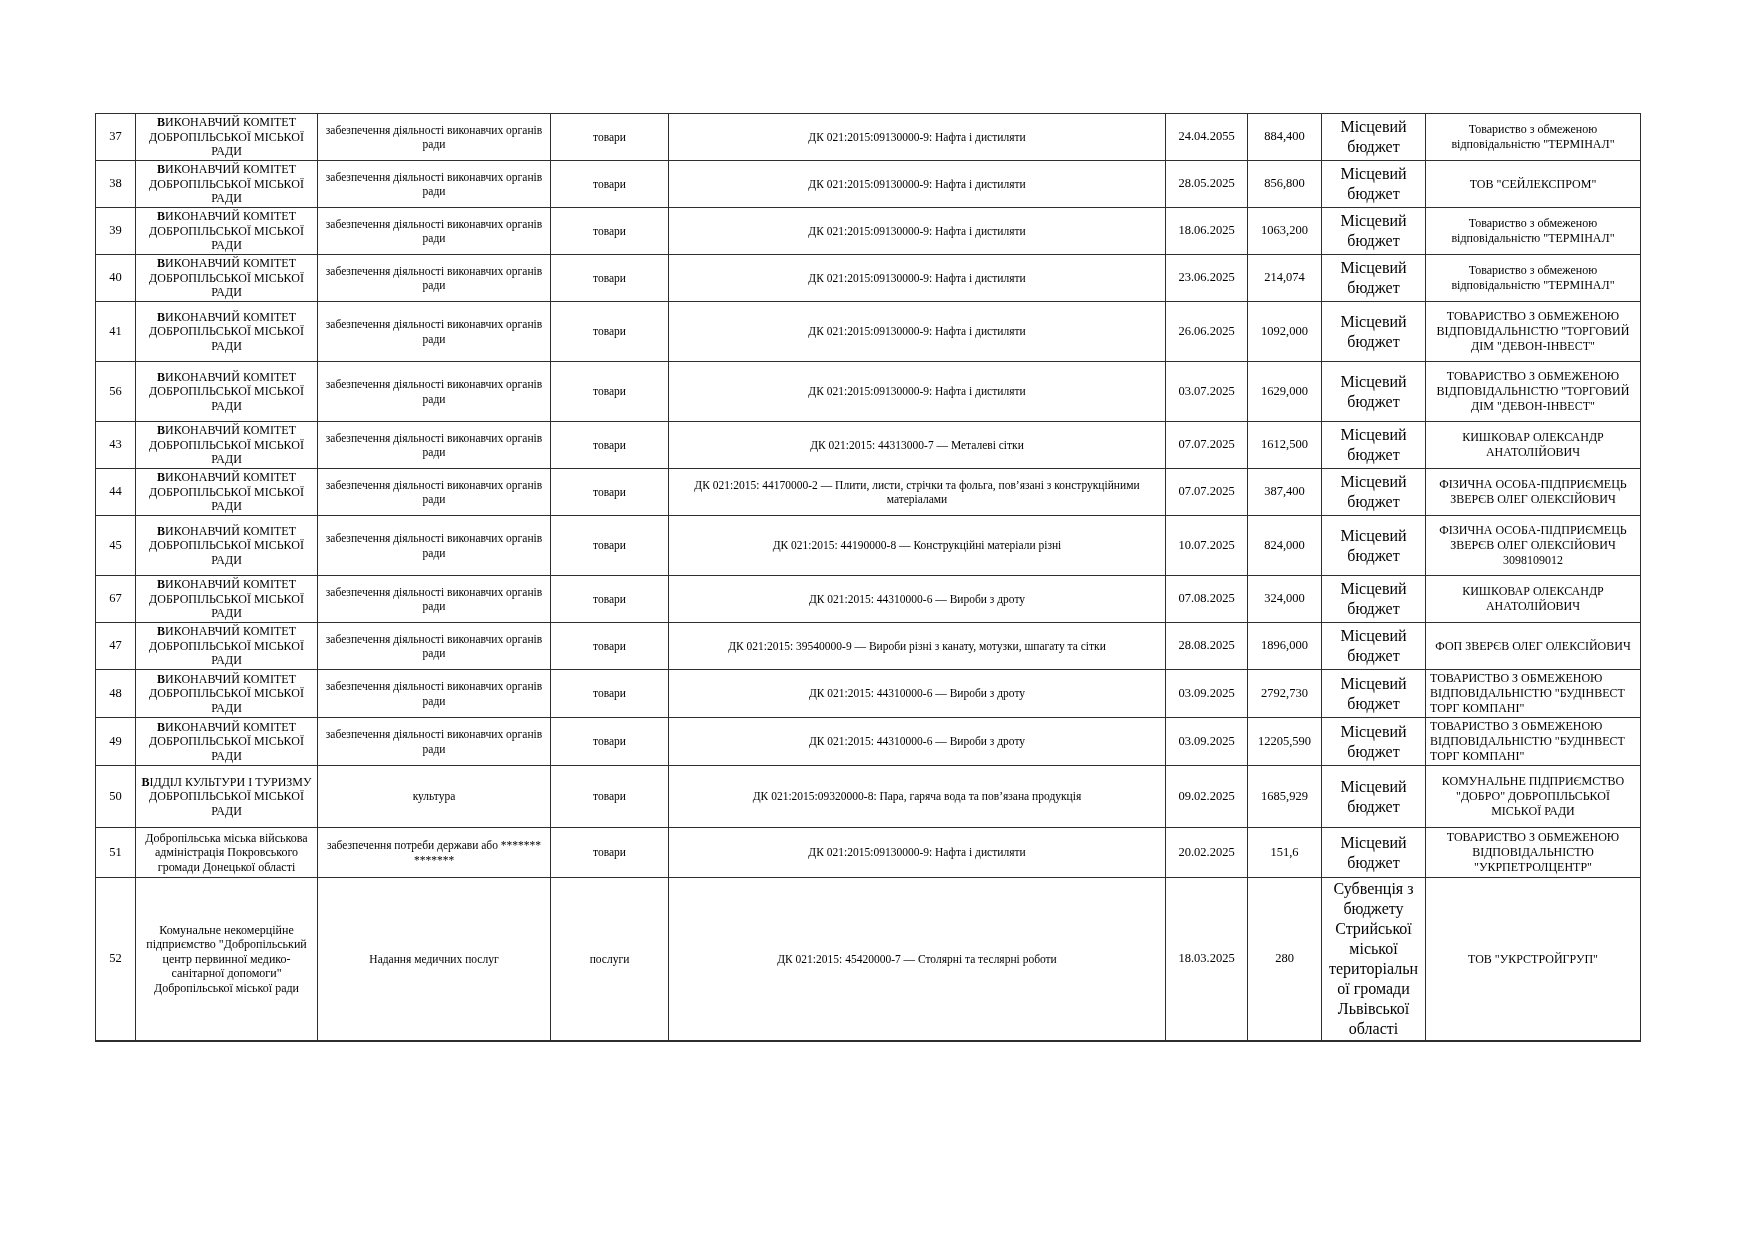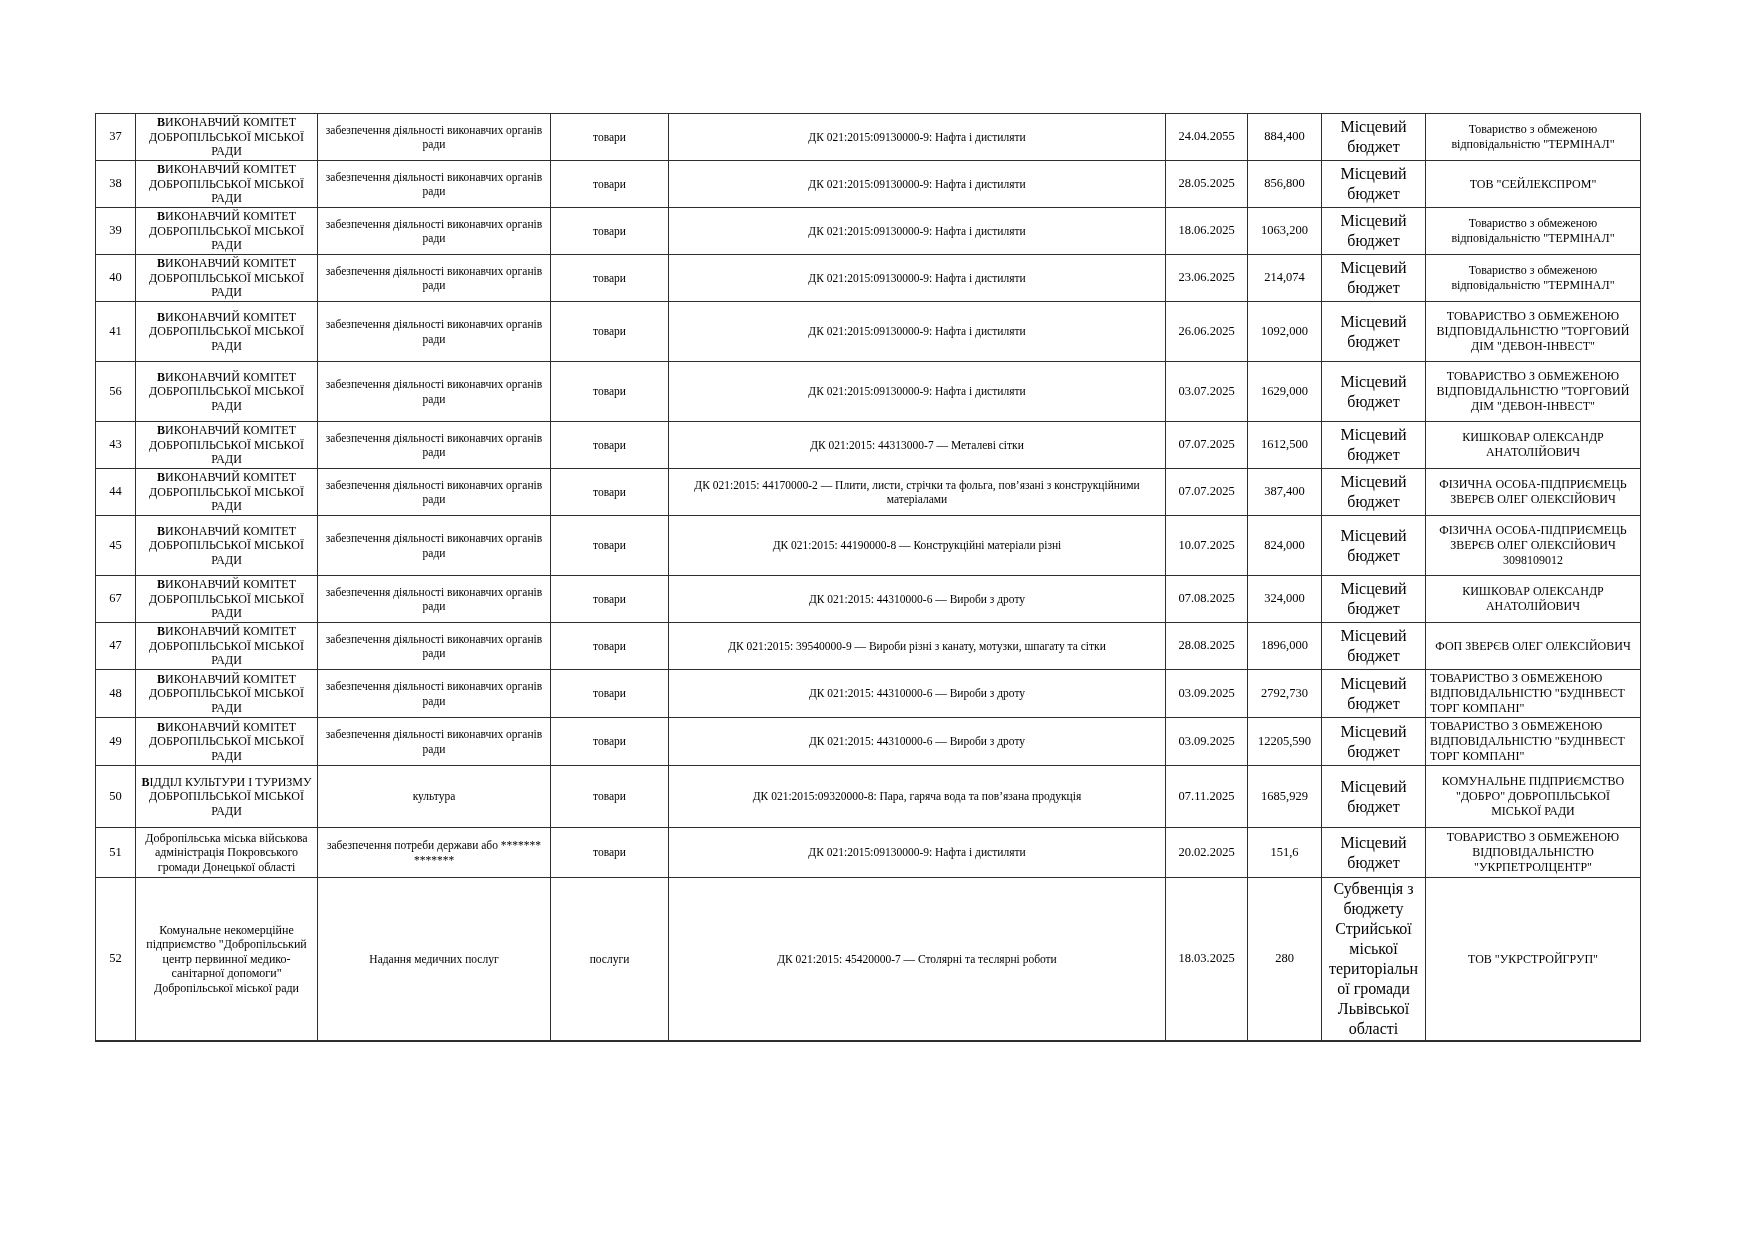--- a/index.html
+++ b/index.html
@@ -213,21 +213,21 @@
           <td>12205,590</td>
           <td>Місцевий бюджет</td>
           <td>ТОВАРИСТВО З ОБМЕЖЕНОЮ ВІДПОВІДАЛЬНІСТЮ "БУДІНВЕСТ ТОРГ КОМПАНІ"</td>
         </tr>
         <tr>
           <td>50</td>
           <td>ВІДДІЛ КУЛЬТУРИ І ТУРИЗМУ ДОБРОПІЛЬСЬКОЇ МІСЬКОЇ РАДИ</td>
           <td>культура</td>
           <td>товари</td>
           <td>ДК 021:2015:09320000-8: Пара, гаряча вода та пов’язана продукція</td>
-          <td>07.11.2025</td>
+          <td>09.02.2025</td>
           <td>1685,929</td>
           <td>Місцевий бюджет</td>
           <td>КОМУНАЛЬНЕ ПІДПРИЄМСТВО "ДОБРО" ДОБРОПІЛЬСЬКОЇ МІСЬКОЇ РАДИ</td>
         </tr>
         <tr>
           <td>51</td>
           <td>Добропільська міська військова адміністрація Покровського громади Донецької області</td>
           <td>забезпечення потреби держави або ******* *******</td>
           <td>товари</td>
           <td>ДК 021:2015:09130000-9: Нафта і дистиляти</td>

